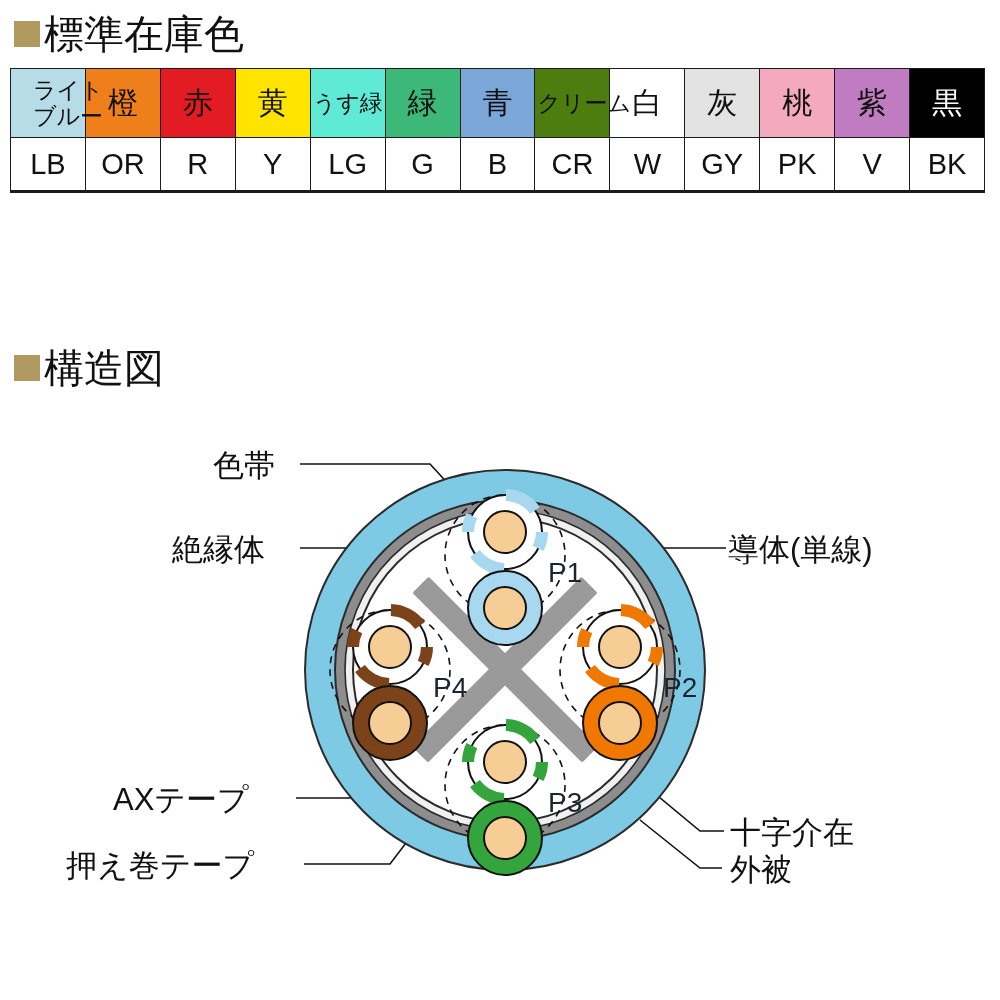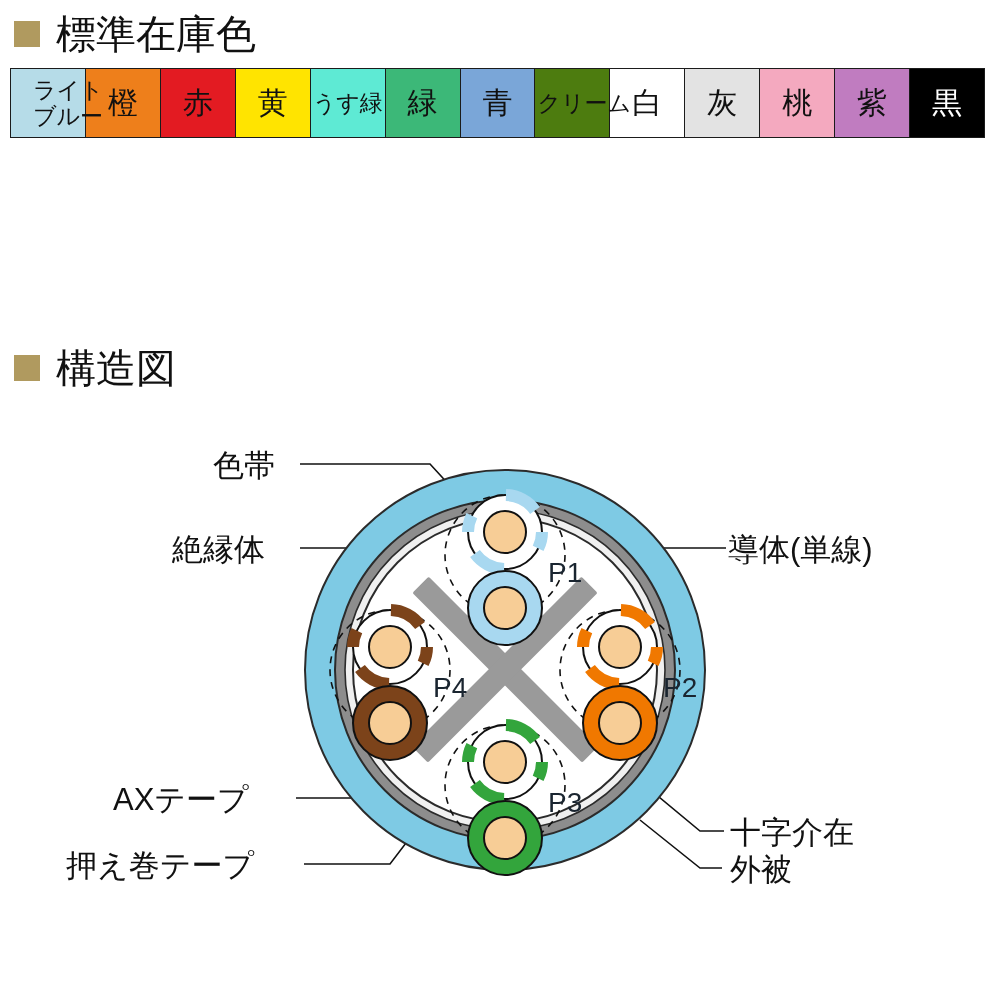--- a/index.html
+++ b/index.html
@@ -14,21 +14,21 @@
     font-family: "Liberation Sans", "DejaVu Sans", sans-serif;
     color: #111111;
     overflow: hidden;
   }
 
   
   .section-head {
     position: absolute;
     display: flex;
     align-items: center;
-    gap: 16px;
+    gap: 4px;
   }
   .section-head .sq {
     width: 26px;
     height: 26px;
     background: #b09a5f;
     flex: 0 0 auto;
   }
   .section-head .txt {
     font-size: 40px;
     line-height: 1;
@@ -148,20 +148,35 @@
       </td>
       <td style="background:#f4a9bf;">
         <span class="cell-label">桃</span>
       </td>
       <td style="background:#c07cc0;">
         <span class="cell-label">紫</span>
       </td>
       <td style="background:#000000;color:#ffffff;">
         <span class="cell-label">黒</span>
       </td>
+    </tr>
+    <tr class="abbr-row">
+      <td>LB</td>
+      <td>OR</td>
+      <td>R</td>
+      <td>Y</td>
+      <td>LG</td>
+      <td>G</td>
+      <td>B</td>
+      <td>CR</td>
+      <td>W</td>
+      <td>GY</td>
+      <td>PK</td>
+      <td>V</td>
+      <td>BK</td>
     </tr>
   </tbody>
 </table>
 
 <div class="section-head" id="head-structure">
   <span class="sq"></span>
   <span class="txt">構造図</span>
 </div>
 
 <div id="diagram">

